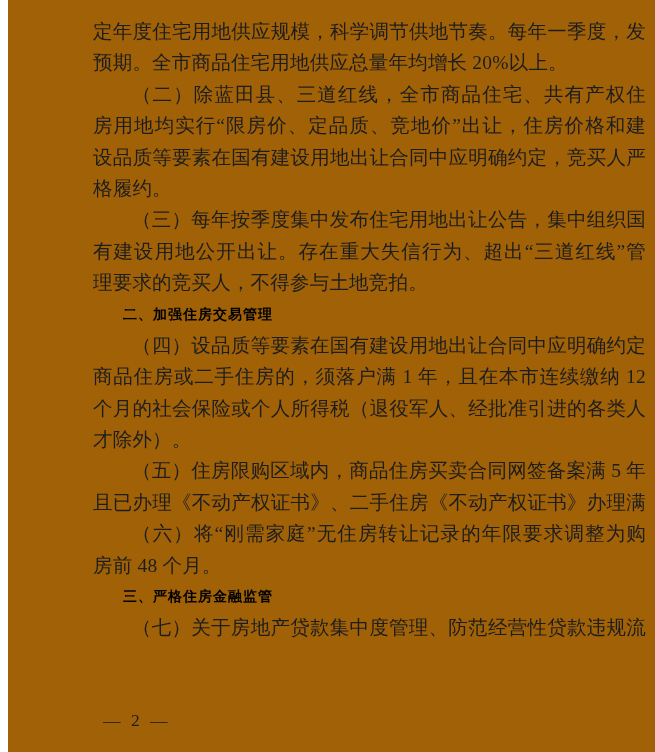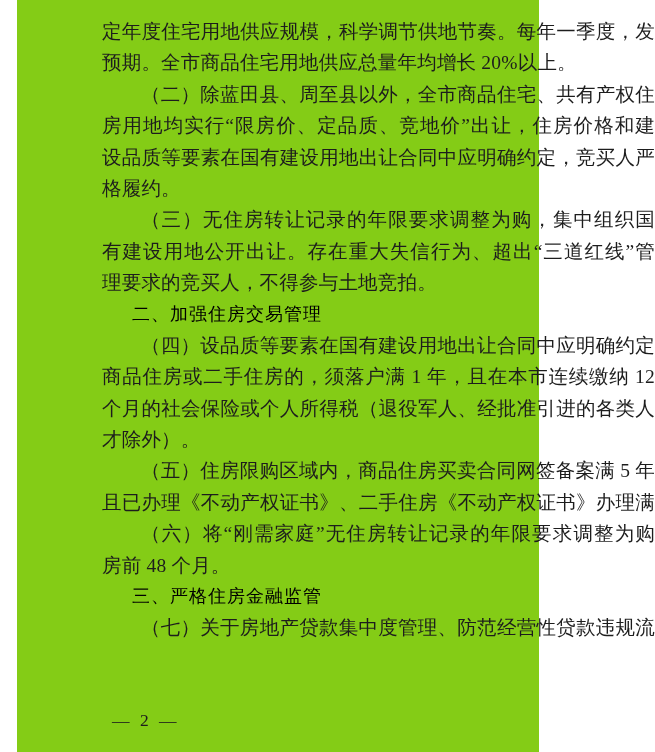--- a/index.html
+++ b/index.html
@@ -10,23 +10,23 @@
   body {
     width: 655px;
     height: 752px;
     position: relative;
     overflow: hidden;
     font-family: "Liberation Serif", "DejaVu Serif", serif;
     color: #1d1d1d;
   }
   .page {
     position: absolute;
-    left: 17px; top: 0;
-    width: 522px; height: 752px;
-    background: #84cc16;
+    left: 8px; top: 0;
+    width: 648px; height: 752px;
+    background: #a16207;
   }
   .doc {
     position: absolute;
     left: 85px;
     top: 16px;
     width: 553px;
   }
   .line {
     height: 31.4px;
     line-height: 31.4px;
@@ -40,22 +40,22 @@
     text-align: justify;
     text-align-last: justify;
   }
   
   .indent {
     padding-left: 39px;
   }
   
   .heading {
     font-family: "Liberation Sans", "DejaVu Sans", sans-serif;
-    font-weight: normal;
-    font-size: 18px;
+    font-weight: bold;
+    font-size: 14px;
     color: #000000;
     padding-left: 30px;
     letter-spacing: 1px;
   }
   .footer {
     position: absolute;
     left: 95px;
     top: 708px;
     font-size: 17.5px;
     line-height: 24px;
@@ -63,25 +63,25 @@
     color: #1d1d1d;
   }
 </style>
 </head>
 <body>
 
 <div class="page">
   <div class="doc">
     <div class="line full">定年度住宅用地供应规模，科学调节供地节奏。每年一季度，发</div>
     <div class="line">预期。全市商品住宅用地供应总量年均增长 20%以上。</div>
-    <div class="line full indent">（二）除蓝田县、周至县以外，全市商品住宅、共有产权住</div>
+    <div class="line full indent">（二）除蓝田县、三道红线，全市商品住宅、共有产权住</div>
     <div class="line full">房用地均实行“限房价、定品质、竞地价”出让，住房价格和建</div>
     <div class="line full">设品质等要素在国有建设用地出让合同中应明确约定，竞买人严</div>
     <div class="line">格履约。</div>
-    <div class="line full indent">（三）无住房转让记录的年限要求调整为购，集中组织国</div>
+    <div class="line full indent">（三）每年按季度集中发布住宅用地出让公告，集中组织国</div>
     <div class="line full">有建设用地公开出让。存在重大失信行为、超出“三道红线”管</div>
     <div class="line">理要求的竞买人，不得参与土地竞拍。</div>
     <div class="line heading">二、加强住房交易管理</div>
     <div class="line full indent">（四）设品质等要素在国有建设用地出让合同中应明确约定</div>
     <div class="line full">商品住房或二手住房的，须落户满 1 年，且在本市连续缴纳 12</div>
     <div class="line full">个月的社会保险或个人所得税（退役军人、经批准引进的各类人</div>
     <div class="line">才除外）。</div>
     <div class="line full indent">（五）住房限购区域内，商品住房买卖合同网签备案满 5 年</div>
     <div class="line full">且已办理《不动产权证书》、二手住房《不动产权证书》办理满</div>
     <div class="line full indent">（六）将“刚需家庭”无住房转让记录的年限要求调整为购</div>

